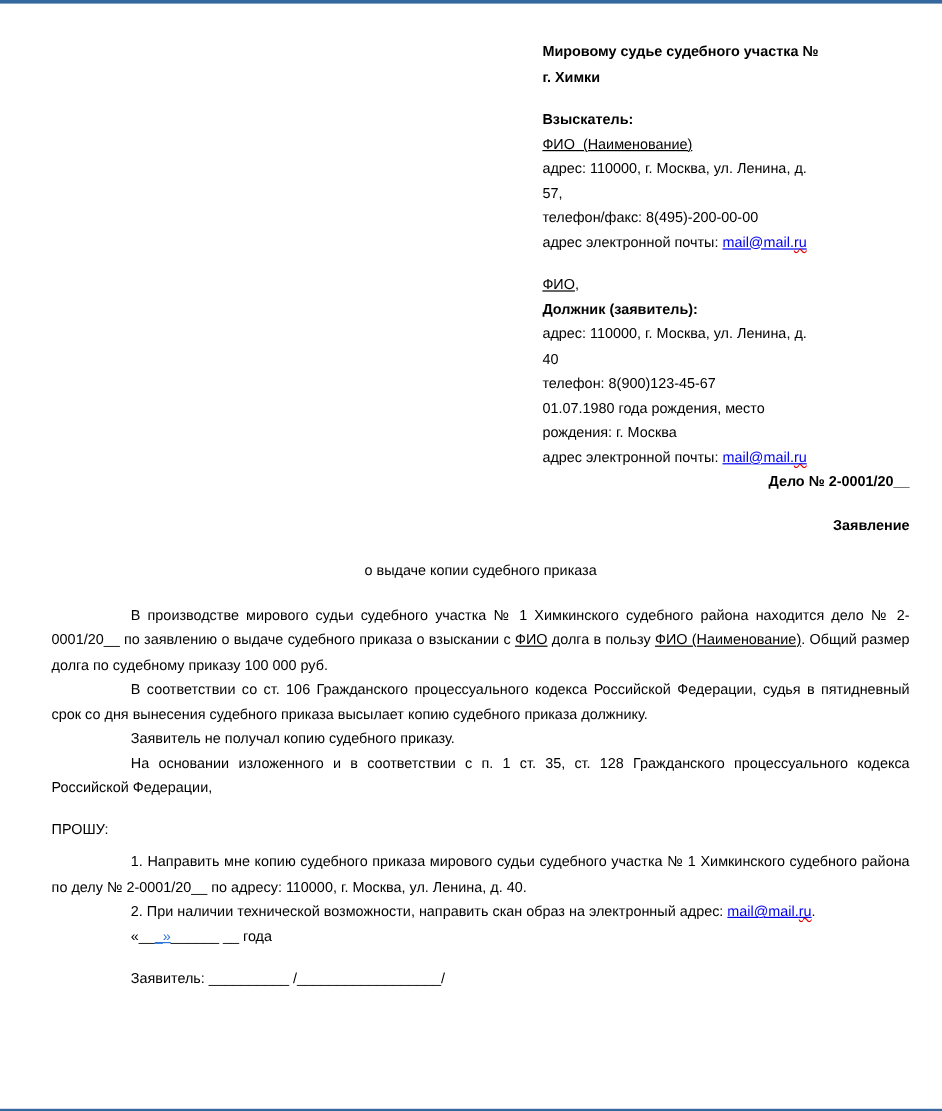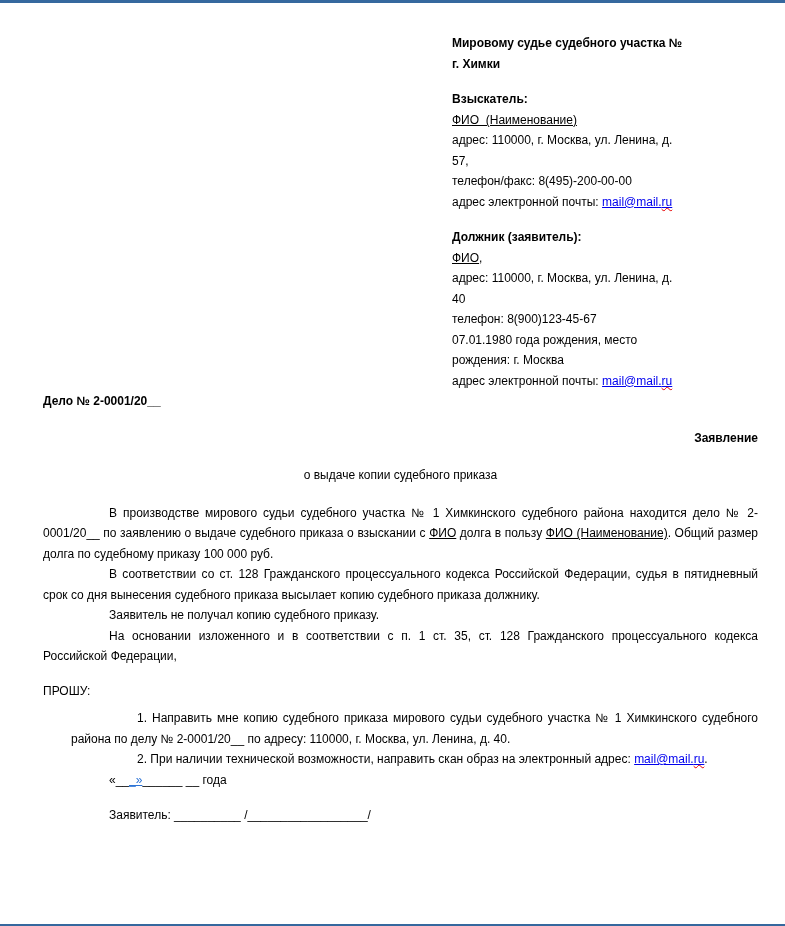--- a/index.html
+++ b/index.html
@@ -16,63 +16,63 @@
     overflow:hidden;
   }
   .recipient{margin-left:409px;width:299px;line-height:20.5px;}
   .recipient .line{white-space:nowrap;}
   .blank{height:15px;}
   .b{font-weight:bold;}
   .u{text-decoration:underline;text-decoration-thickness:1px;}
   .link{color:var(--link,#0000ee);text-decoration:underline;text-decoration-thickness:1px;cursor:pointer;}
   .wavy{text-decoration:underline wavy var(--squiggle,#e60000);text-decoration-skip-ink:none;text-decoration-thickness:1px;}
   .blue{color:var(--bluefield,#2e74d6);}
-  .case-no{font-weight:bold;margin:0;line-height:20.5px;}
+  .case-no{text-align:right;font-weight:bold;margin:0;line-height:20.5px;}
   .title{text-align:right;font-weight:bold;margin:16px 0 0 0;line-height:20.5px;}
   .subtitle{text-align:center;margin:17px;line-height:20.5px;}
   .para{margin:0;text-align:justify;text-indent:66px;line-height:20.5px;}
   .para.first{}
   .heading{text-align:left;margin:14px 0 0 0;line-height:20.5px;}
-  .items{margin-top:7px;margin-left:28px;}
+  .items{margin-top:7px;}
   .date-line{margin:0 0 0 0;line-height:20.5px;text-indent:66px;}
   .sig-line{margin:15px 0 0 0;line-height:20.5px;text-indent:66px;}
 </style>
 </head>
 <body>
 
 <div class="page">
 
   <div class="recipient">
       <div class="line"><span class="b">Мировому судье судебного участка №</span></div>
       <div class="line"><span class="b">г. Химки</span></div>
       <div class="blank"></div>
       <div class="line"><span class="b">Взыскатель:</span></div>
       <div class="line"><span class="u">ФИО&nbsp; (Наименование)</span></div>
       <div class="line"><span>адрес: 110000, г. Москва, ул. Ленина, д.</span></div>
       <div class="line"><span>57,</span></div>
       <div class="line"><span>телефон/факс: 8(495)-200-00-00</span></div>
       <div class="line"><span>адрес электронной почты: </span><a href="#" class="link">mail@mail.<span class="wavy">ru</span></a></div>
       <div class="blank"></div>
+      <div class="line"><span class="u">ФИО</span><span>,</span></div>
       <div class="line"><span class="b">Должник (заявитель):</span></div>
-      <div class="line"><span class="u">ФИО</span><span>,</span></div>
       <div class="line"><span>адрес: 110000, г. Москва, ул. Ленина, д.</span></div>
       <div class="line"><span>40</span></div>
       <div class="line"><span>телефон: 8(900)123-45-67</span></div>
-      <div class="line"><span>07.01.1980 года рождения, место</span></div>
+      <div class="line"><span>01.07.1980 года рождения, место</span></div>
       <div class="line"><span>рождения: г. Москва</span></div>
       <div class="line"><span>адрес электронной почты: </span><a href="#" class="link">mail@mail.<span class="wavy">ru</span></a></div>
     </div>
 
   <p class="case-no">Дело № 2-0001/20__</p>
 
   <p class="title">Заявление</p>
   <p class="subtitle">о выдаче копии судебного приказа</p>
 
   <p class="para first"><span>В производстве мирового судьи судебного участка № 1 Химкинского судебного района находится дело № 2-0001/20__ по заявлению о выдаче судебного приказа о взыскании с </span><span class="u">ФИО</span><span> долга в пользу </span><span class="u">ФИО (Наименование)</span><span>. Общий размер долга по судебному приказу 100 000 руб.</span></p>
-  <p class="para"><span>В соответствии со ст. 128 Гражданского процессуального кодекса Российской Федерации, судья в пятидневный срок со дня вынесения судебного приказа высылает копию судебного приказа должнику.</span></p>
+  <p class="para"><span>В соответствии со ст. 106 Гражданского процессуального кодекса Российской Федерации, судья в пятидневный срок со дня вынесения судебного приказа высылает копию судебного приказа должнику.</span></p>
   <p class="para"><span>Заявитель не получал копию судебного приказу.</span></p>
   <p class="para"><span>На основании изложенного и в соответствии с п. 1 ст. 35, ст. 128 Гражданского процессуального кодекса Российской Федерации,</span></p>
 
   <p class="heading">ПРОШУ:</p>
 
   <div class="items">
     <p class="para"><span>1. Направить мне копию судебного приказа мирового судьи судебного участка № 1 Химкинского судебного района по делу № 2-0001/20__ по адресу: 110000, г. Москва, ул. Ленина, д. 40.</span></p>
     <p class="para"><span>2. При наличии технической возможности, направить скан образ на электронный адрес: </span><a href="#" class="link">mail@mail.<span class="wavy">ru</span></a><span>.</span></p>
   </div>
 

